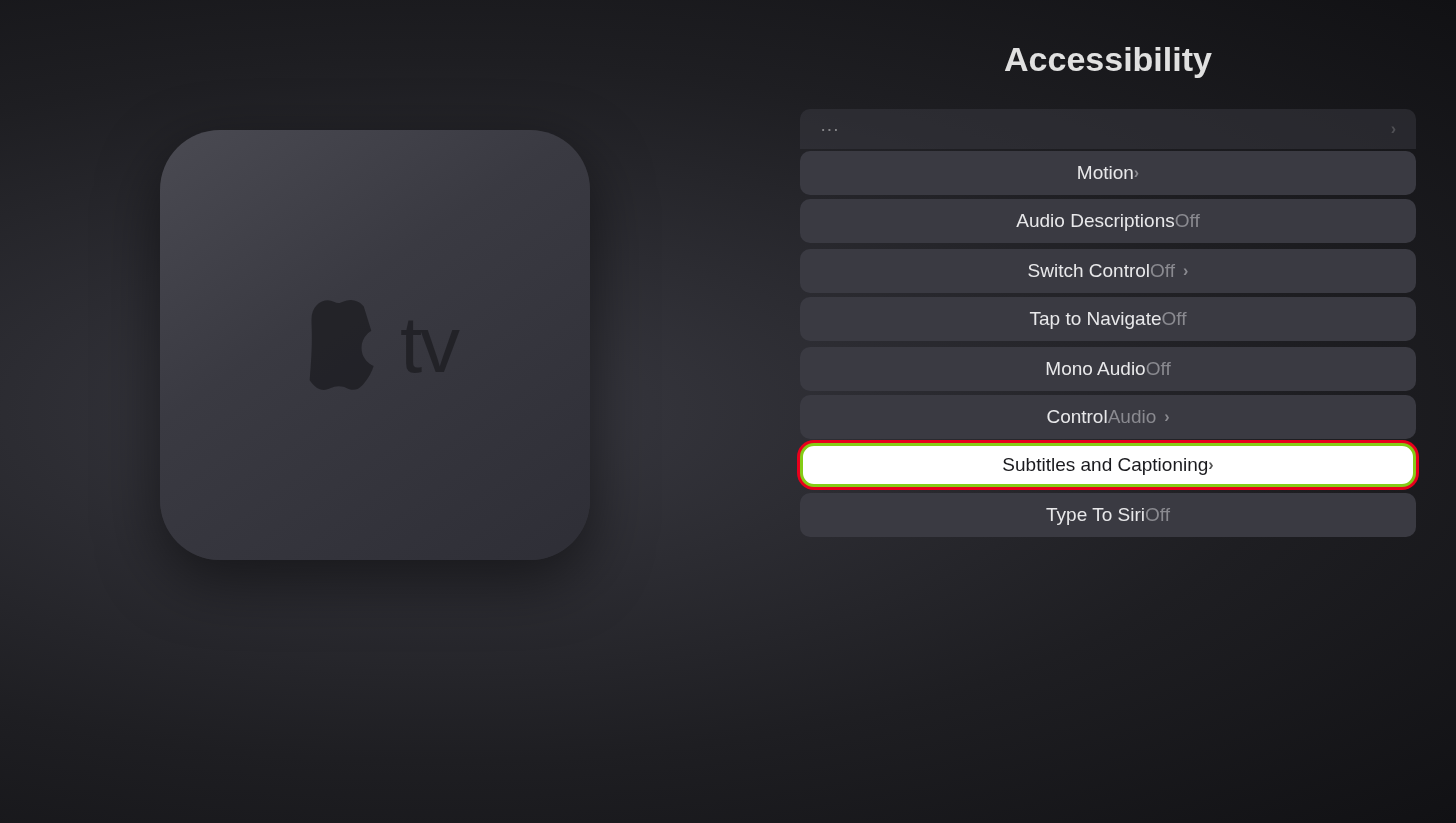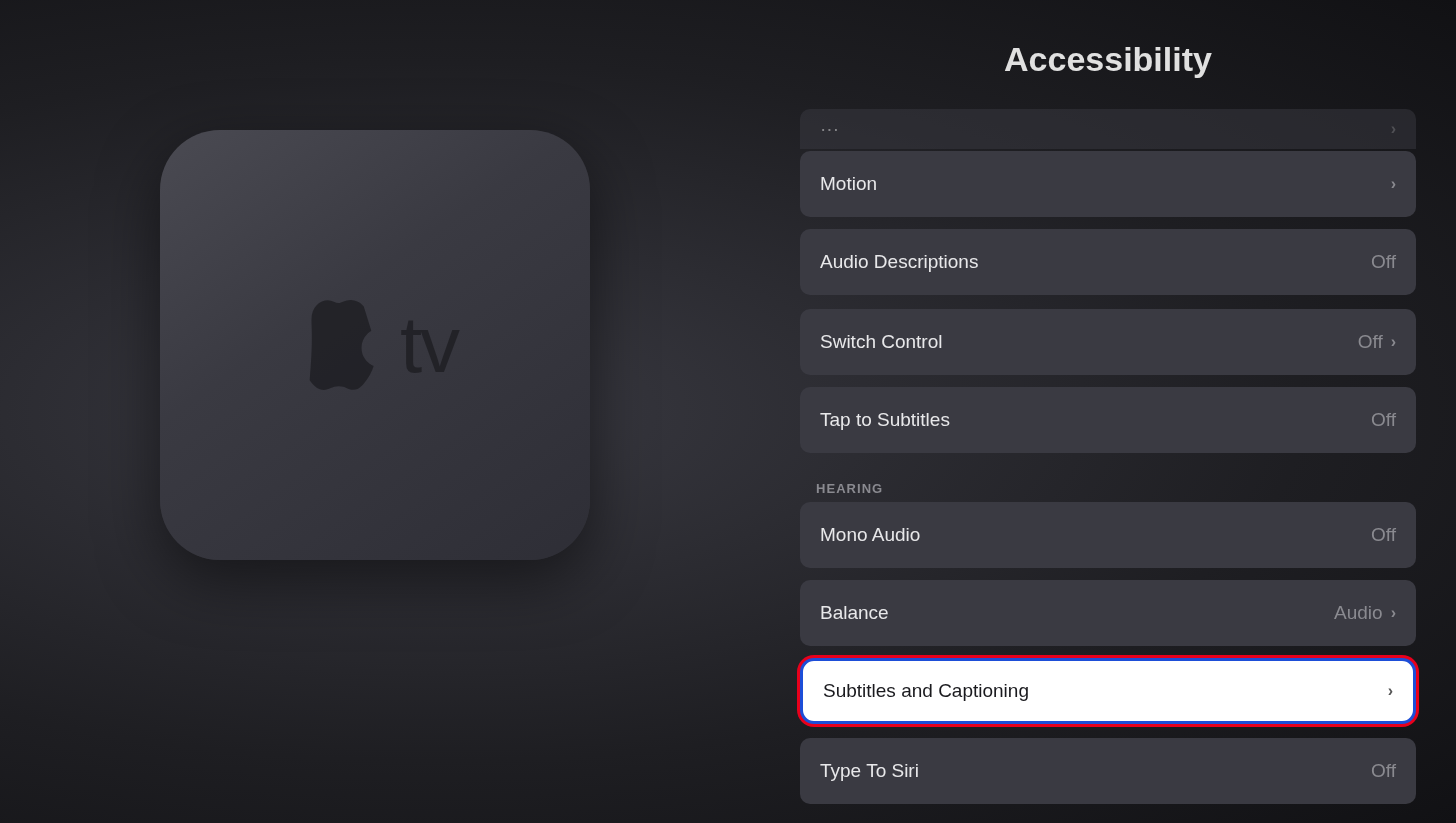--- a/index.html
+++ b/index.html
@@ -89,32 +89,32 @@
       font-weight: 600;
       color: #8a8a90;
       letter-spacing: 0.08em;
       text-transform: uppercase;
       padding: 14px 16px 6px 16px;
     }
 
     .settings-row {
       display: flex;
       align-items: center;
-      justify-content: space-between;
+      justify-content: center;
       background: #3a3a42;
       border-radius: 10px;
       padding: 0 20px;
-      height: 66px;
-      margin-bottom: 12px;
+      height: 44px;
+      margin-bottom: 4px;
       cursor: pointer;
     }
 
     .settings-row.highlighted {
       background: #ffffff;
-      border: 3px solid #1d4ed8;
+      border: 3px solid #84cc16;
       border-radius: 14px;
       box-shadow: 0 0 0 3px #e8001c;
     }
 
     .row-left {
       font-size: 19px;
       font-weight: 400;
       color: #e8e8ea;
     }
 
@@ -209,39 +209,38 @@
 
       <div class="settings-row">
         <span class="row-left">Switch Control</span>
         <span class="row-right">
           <span>Off</span>
           <span class="chevron">›</span>
         </span>
       </div>
 
       <div class="settings-row">
-        <span class="row-left">Tap to Subtitles</span>
-        <span class="row-right">
-          <span>Off</span>
-        </span>
-      </div>
-    </div>
-
-    <div>
-      <div class="section-header">HEARING</div>
+        <span class="row-left">Tap to Navigate</span>
+        <span class="row-right">
+          <span>Off</span>
+        </span>
+      </div>
+    </div>
+
+    <div>
 
       <div class="settings-row">
         <span class="row-left">Mono Audio</span>
         <span class="row-right">
           <span>Off</span>
         </span>
       </div>
 
       <div class="settings-row">
-        <span class="row-left">Balance</span>
+        <span class="row-left">Control</span>
         <span class="row-right">
           <span>Audio</span>
           <span class="chevron">›</span>
         </span>
       </div>
 
       <div class="settings-row highlighted">
         <span class="row-left">Subtitles and Captioning</span>
         <span class="row-right">
           <span class="chevron">›</span>

